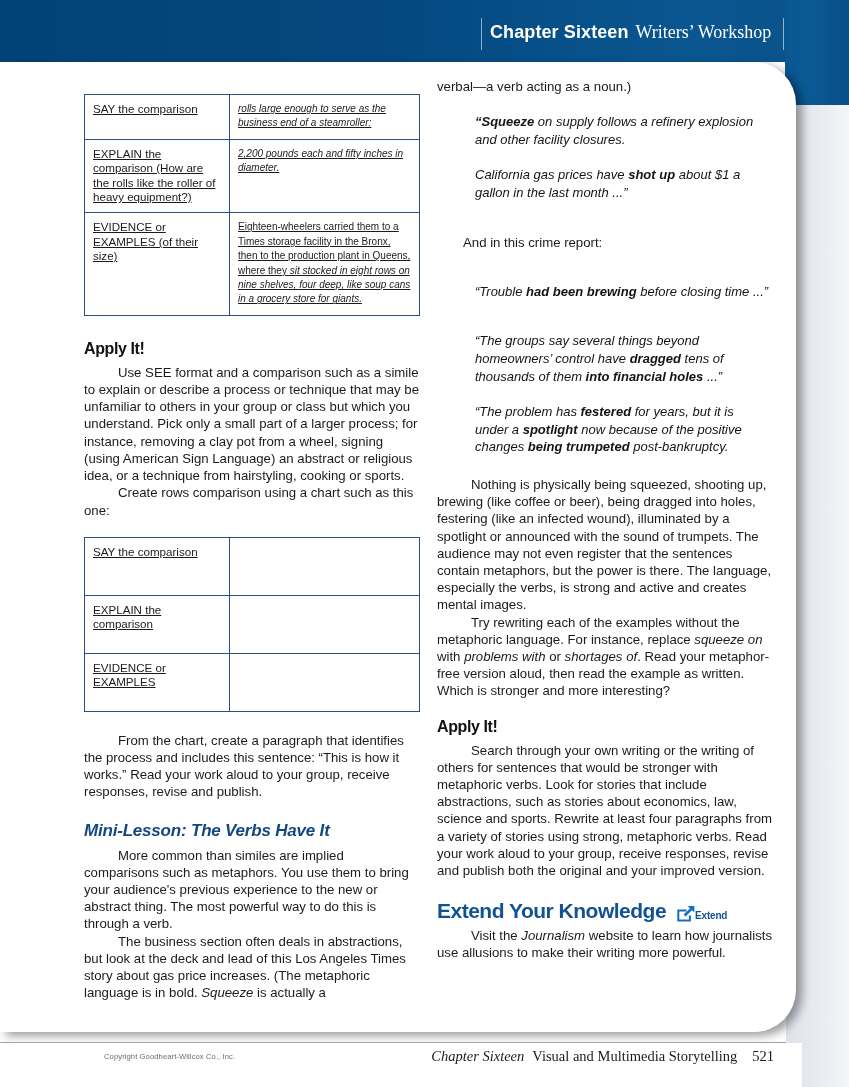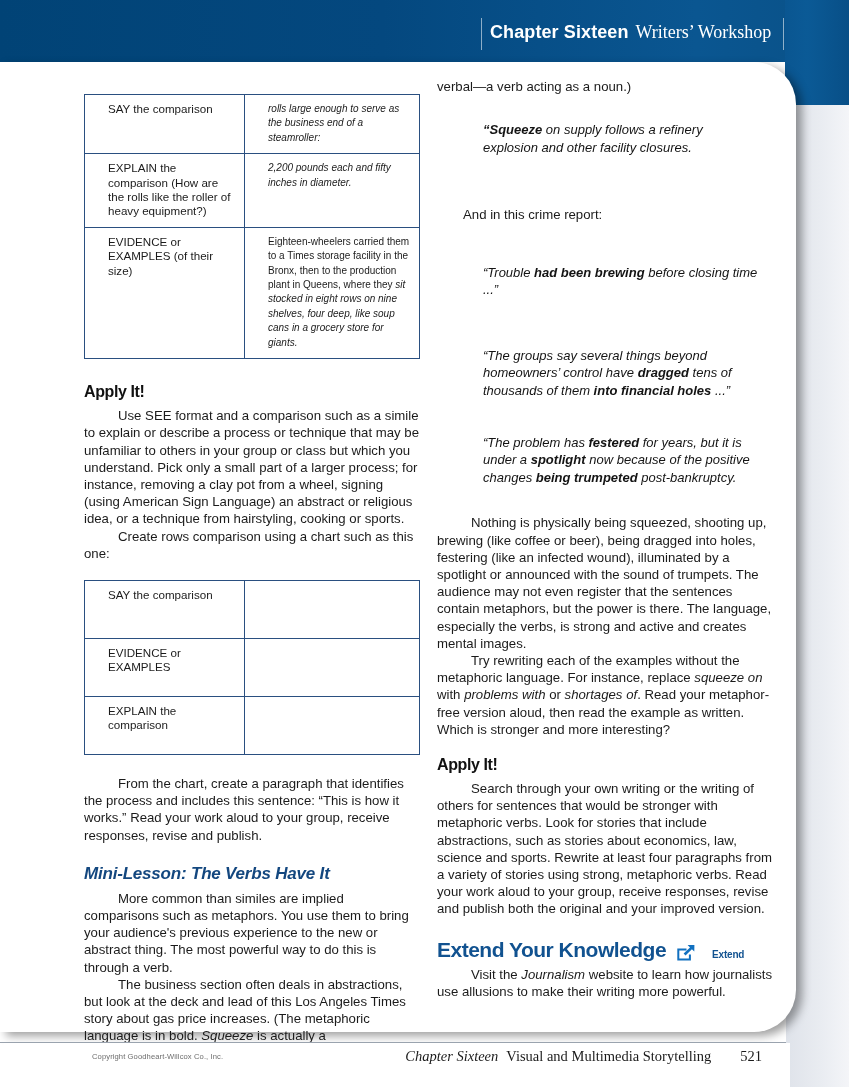--- a/index.html
+++ b/index.html
@@ -116,24 +116,25 @@
   
   table.see-chart {
     border-collapse: collapse;
     width: 336px;
     table-layout: fixed;
     margin: 0;
   }
   table.see-chart td {
     border: 1px solid #2a4f80;
     vertical-align: top;
-    padding: 7px 8px 8px 23px;
+    padding: 7px 8px 8px 8px;
     font-size: 11.6px;
     line-height: 14.4px;
     color: #1b1b1b;
+    text-decoration: underline;
   }
   table.see-chart td.label {
     width: 128px;
     font-family: "Liberation Sans", sans-serif;
   }
   table.see-chart td.value {
     font-family: "Liberation Sans", sans-serif;
     font-style: italic;
     font-size: 10px;
   }
@@ -165,41 +166,41 @@
     font-size: 21px;
     letter-spacing: -0.5px;
     color: #115290;
     display: flex;
     align-items: flex-end;
     gap: 10px;
   }
   .extend-badge {
     display: inline-flex;
     align-items: flex-end;
-    gap: 17px;
+    gap: 0;
     transform: translateY(-1px);
   }
   .extend-badge .ico {
     width: 19px;
     height: 17px;
     position: relative;
     display: inline-block;
   }
   .extend-badge .ico svg { position: absolute; left: 0; top: 0; }
   .extend-badge .word {
     font-size: 10px;
     font-weight: bold;
     color: #115290;
     letter-spacing: -0.2px;
     padding-bottom: 1px;
   }
 
   
   .extract {
-    margin: 12px;
+    margin: 4px;
     padding-left: 34px;
     font-family: "Liberation Sans", sans-serif;
     font-style: italic;
     font-size: 13px;
     line-height: 17.6px;
     color: #141414;
   }
   .extract b { font-weight: bold; font-style: italic; }
 
   .lead-in {
@@ -225,21 +226,21 @@
     position: absolute;
     left: 0;
     top: 1042px;
     width: 786px;
     height: 1px;
     background: #9aa3ae;
     z-index: 4;
   }
   .footer {
     position: absolute;
-    left: 4px;
+    left: 16px;
     top: 1043px;
     width: 786px;
     height: 44px;
     background: #ffffff;
     z-index: 4;
   }
   .footer-copy {
     position: absolute;
     left: 88px;
     top: 9px;
@@ -252,21 +253,21 @@
     position: absolute;
     right: 28px;
     top: 5px;
     font-family: "Liberation Serif", serif;
     font-size: 14.5px;
     color: #1b1b1b;
     white-space: nowrap;
   }
   .footer-right .chap-it { font-style: italic; }
   .footer-right .title-run { margin-left: 8px; }
-  .footer-right .pageno { margin-left: 29px; }
+  .footer-right .pageno { margin-left: 15px; }
 </style>
 </head>
 <body>
 
 <div id="page">
 
   <div class="header-band"></div>
   <div class="header-right-strip"></div>
   <div class="header-hairline left"></div>
   <div class="header-hairline right"></div>
@@ -309,25 +310,25 @@
 
     <div class="sp18"></div>
 
     <table class="see-chart">
       <tbody>
         <tr>
           <td class="label" style="height:42px">SAY the comparison</td>
           <td class="value"></td>
         </tr>
         <tr>
+          <td class="label" style="height:42px">EXPLAIN the comparison</td>
+          <td class="value"></td>
+        </tr>
+        <tr>
           <td class="label" style="height:42px">EVIDENCE or EXAMPLES</td>
-          <td class="value"></td>
-        </tr>
-        <tr>
-          <td class="label" style="height:42px">EXPLAIN the comparison</td>
           <td class="value"></td>
         </tr>
       </tbody>
     </table>
 
     <div class="sp20"></div>
 
     <p class="body">From the chart, create a paragraph that identifies the process and includes this sentence: “This is how it works.” Read your work aloud to your group, receive responses, revise and publish.</p>
 
     <div class="sp20"></div>
@@ -342,20 +343,21 @@
   <div class="col col-right">
 
     <p class="body noindent">verbal—a verb acting as a noun.)</p>
 
     <div class="sp14"></div>
 
     <p class="extract"><b>“Squeeze</b><span> on supply follows a refinery explosion and other facility closures.</span></p>
 
     <div class="sp10"></div>
 
+    <p class="extract"><span>California gas prices have </span><b>shot up</b><span> about $1 a gallon in the last month ...”</span></p>
 
     <div class="sp12"></div>
 
     <p class="lead-in">And in this crime report:</p>
 
     <div class="sp12"></div>
 
     <p class="extract"><span>“Trouble </span><b>had been brewing</b><span> before closing time ...”</span></p>
 
     <div class="sp12"></div>

